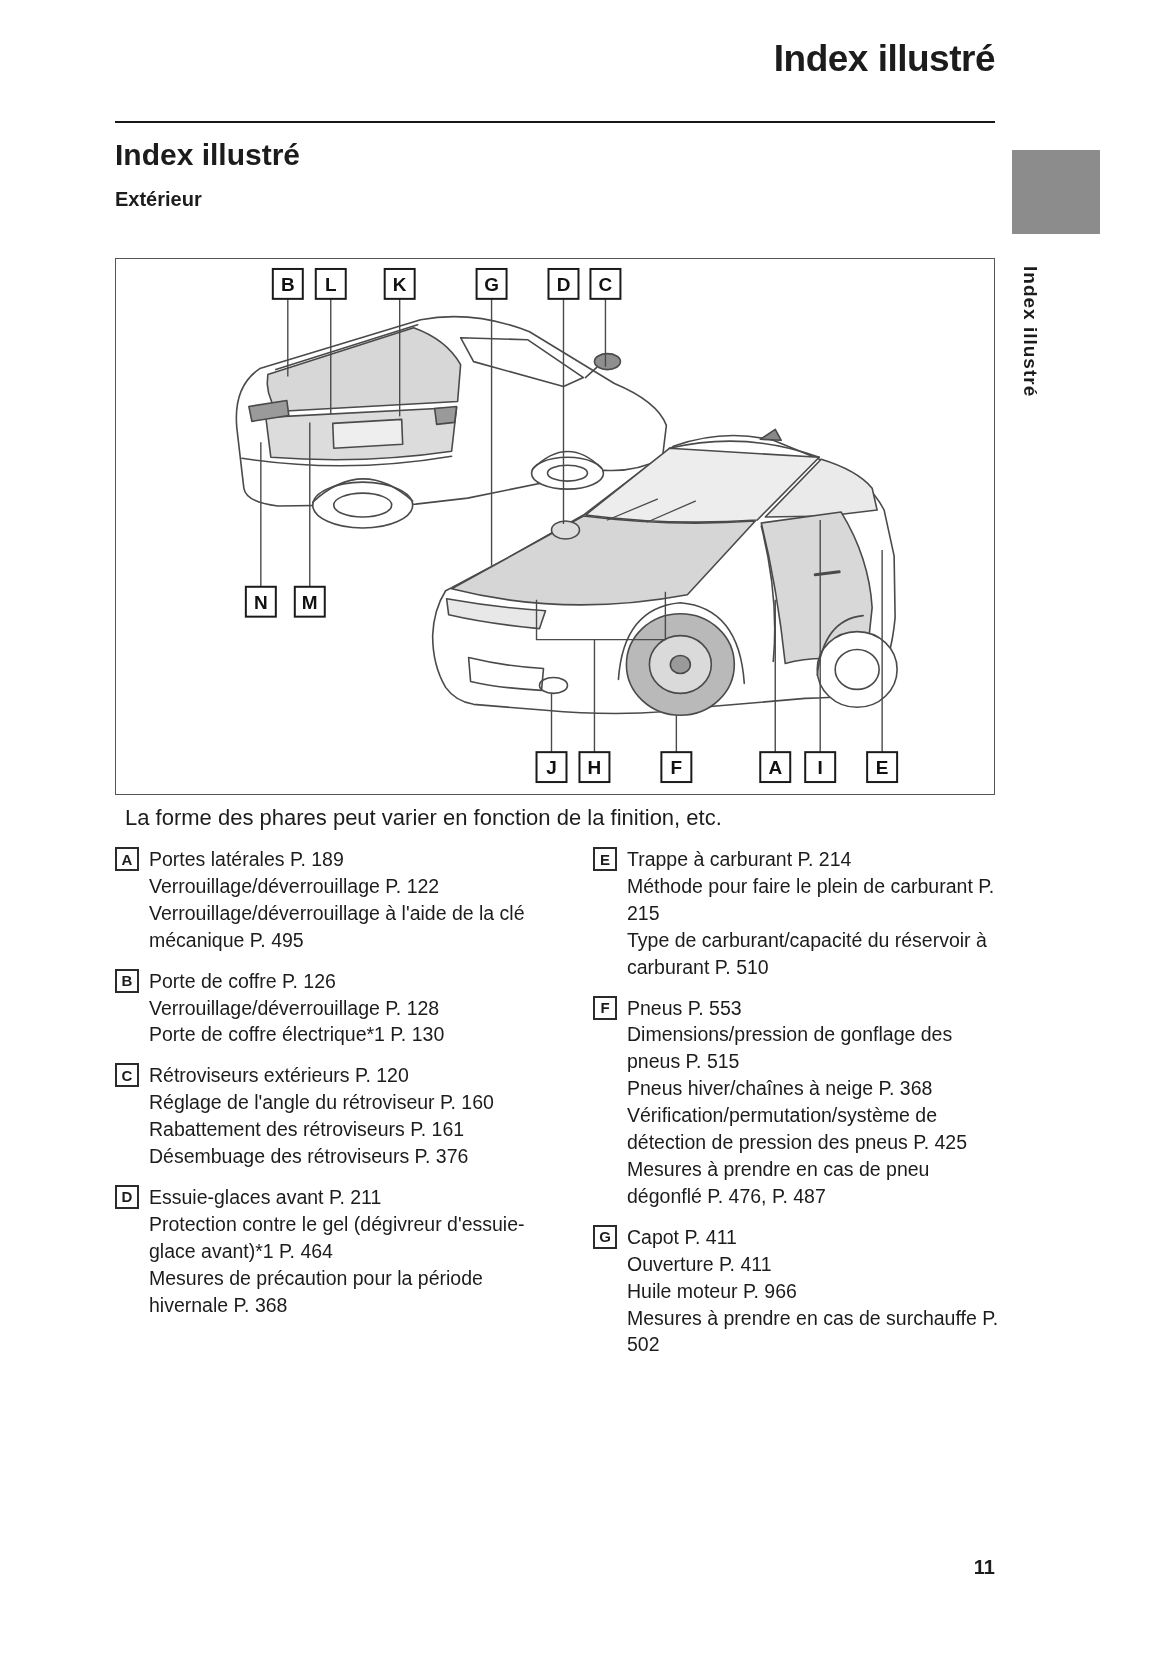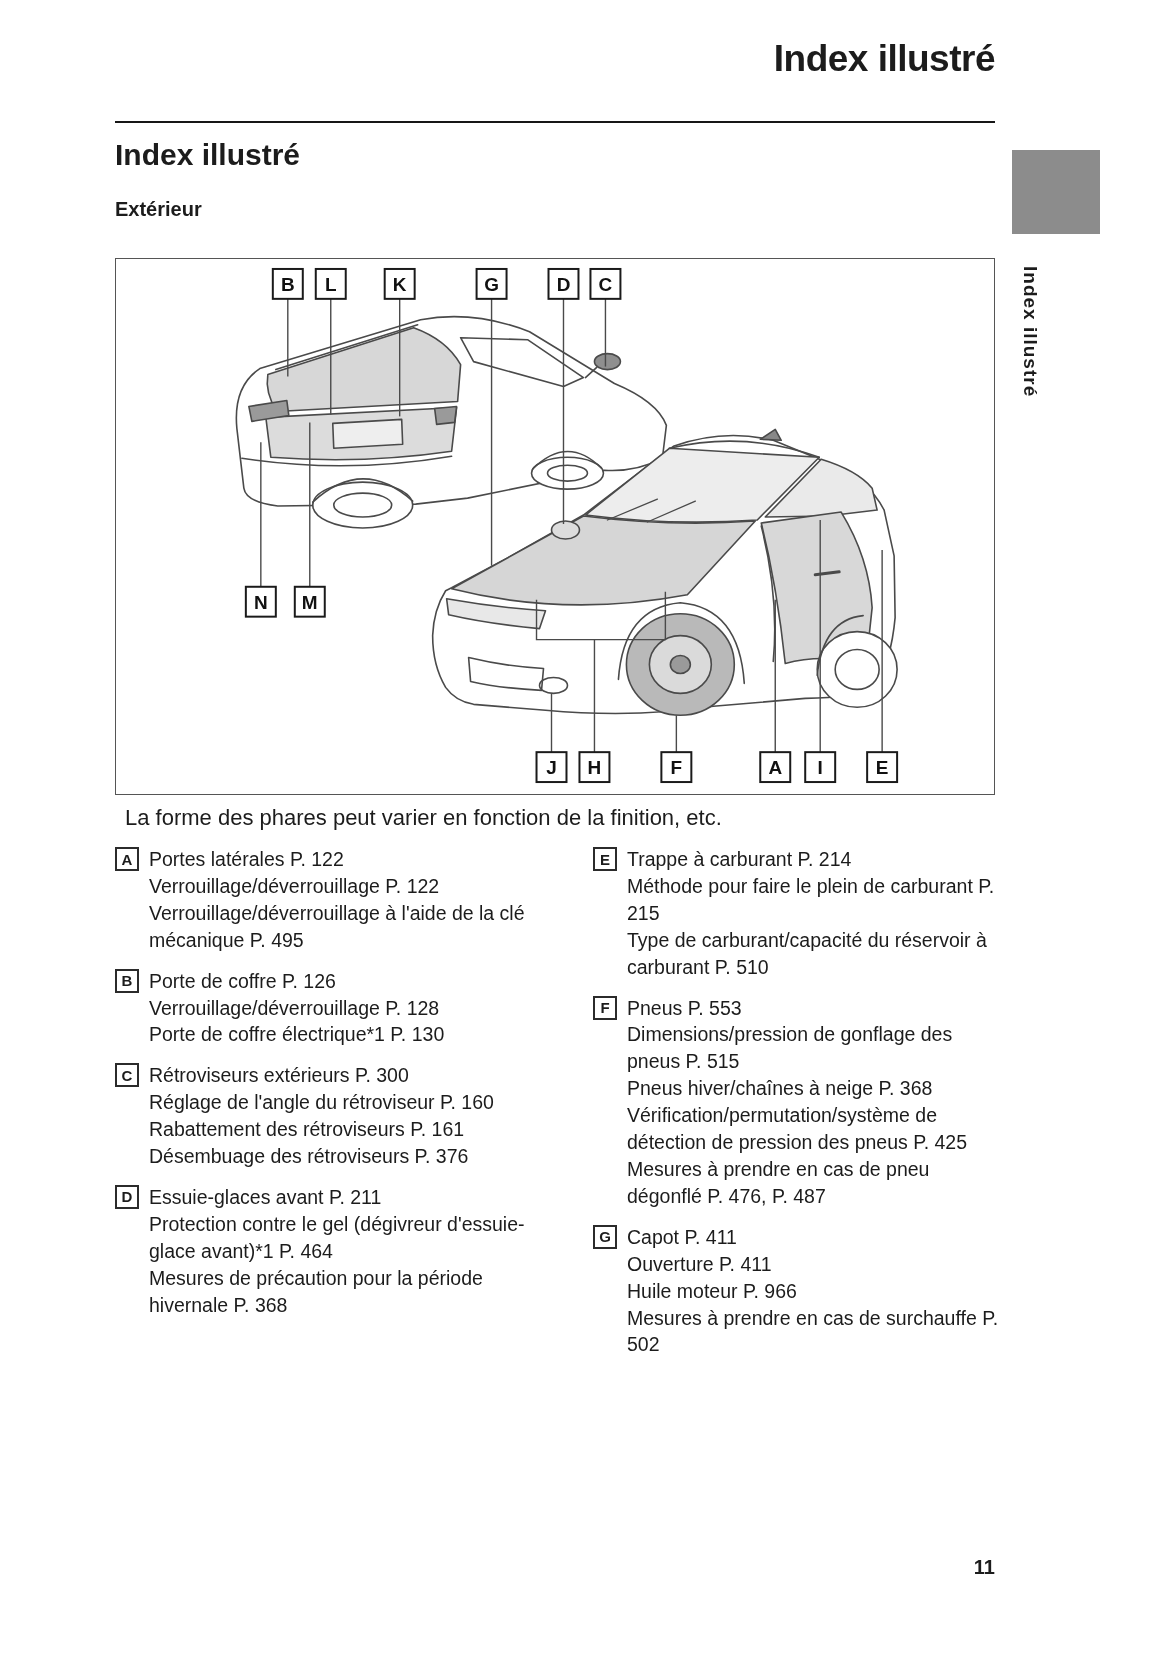--- a/index.html
+++ b/index.html
@@ -17,21 +17,21 @@
   }
   .header-rule {
     position:absolute; top:121px; left:115px; width:880px; height:2px;
     background:#161616;
   }
   .section-title {
     position:absolute; top:138px; left:115px;
     font-size:30px; font-weight:700;
   }
   .subsection-title {
-    position:absolute; top:198px; left:115px;
+    position:absolute; top:188px; left:115px;
     font-size:20px; font-weight:700;
   }
   .side-tab {
     position:absolute; top:150px; left:1012px; width:88px; height:84px;
     background:#8c8c8c;
   }
   .side-vertical {
     position:absolute; top:266px; left:1019px;
     writing-mode:vertical-rl;
     font-size:19px; font-weight:700; letter-spacing:1px; color:#1c1c1c;
@@ -181,39 +181,39 @@
 </div>
 
 <div class="caption">La forme des phares peut varier en fonction de la finition, etc.</div>
 
 <div class="index-columns">
   <div class="col-left">
 
     <div class="idx-item">
       <div class="idx-first">
         <span class="badge">A</span>
-        <span class="idx-title">Portes latérales P. 122</span>
+        <span class="idx-title">Portes latérales P. 189</span>
       </div>
       <div class="idx-cont">Verrouillage/déverrouillage P. 122</div>
       <div class="idx-cont">Verrouillage/déverrouillage à l'aide de la clé mécanique P. 495</div>
     </div>
 
     <div class="idx-item">
       <div class="idx-first">
         <span class="badge">B</span>
         <span class="idx-title">Porte de coffre P. 126</span>
       </div>
       <div class="idx-cont">Verrouillage/déverrouillage P. 128</div>
       <div class="idx-cont">Porte de coffre électrique*1 P. 130</div>
     </div>
 
     <div class="idx-item">
       <div class="idx-first">
         <span class="badge">C</span>
-        <span class="idx-title">Rétroviseurs extérieurs P. 300</span>
+        <span class="idx-title">Rétroviseurs extérieurs P. 120</span>
       </div>
       <div class="idx-cont">Réglage de l'angle du rétroviseur P. 160</div>
       <div class="idx-cont">Rabattement des rétroviseurs P. 161</div>
       <div class="idx-cont">Désembuage des rétroviseurs P. 376</div>
     </div>
 
     <div class="idx-item">
       <div class="idx-first">
         <span class="badge">D</span>
         <span class="idx-title">Essuie-glaces avant P. 211</span>

